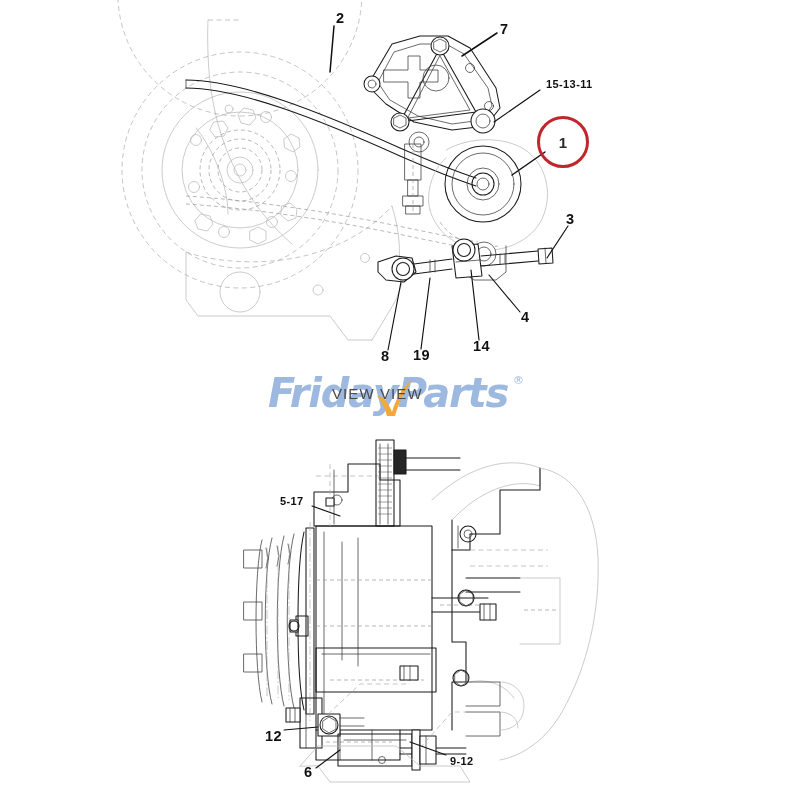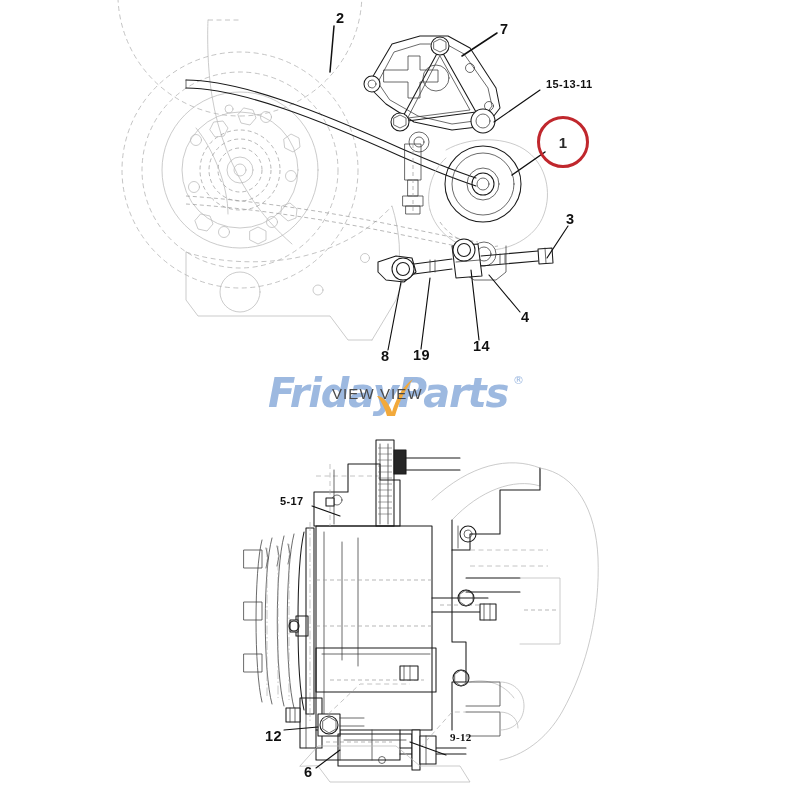--- a/index.html
+++ b/index.html
@@ -437,21 +437,21 @@
   <div id="highlight-ring">
     <span class="ring-label">1</span>
   </div>
 
   <div class="callout small" style="left:280px; top:496px;">5-17</div>
 
   <div class="callout" style="left:265px; top:729px;">12</div>
 
   <div class="callout" style="left:304px; top:765px;">6</div>
 
-  <div class="callout small" style="left:450px; top:732px;font-family:Liberation Serif, serif;">9-12</div>
+  <div class="callout small" style="left:450px; top:756px;">9-12</div>
 
   <div id="watermark">
     <span class="wm-text">FridayParts</span>
     <span class="wm-reg">®</span>
     <svg class="wm-check" viewBox="0 0 44 42">
       <path d="M5 20 C 12 20 17 28 20 36 C 24 22 31 10 41 3
                C 33 14 27 26 23 40 L 15 40 C 13 32 9 25 5 20 Z" fill="#f2a93b"></path>
     </svg>
   </div>
 

